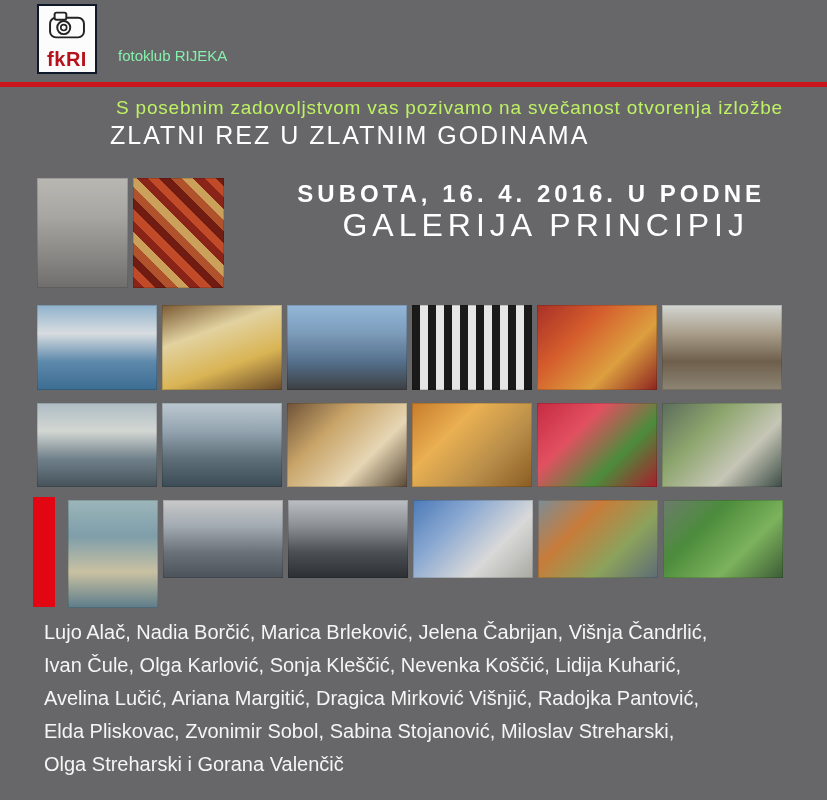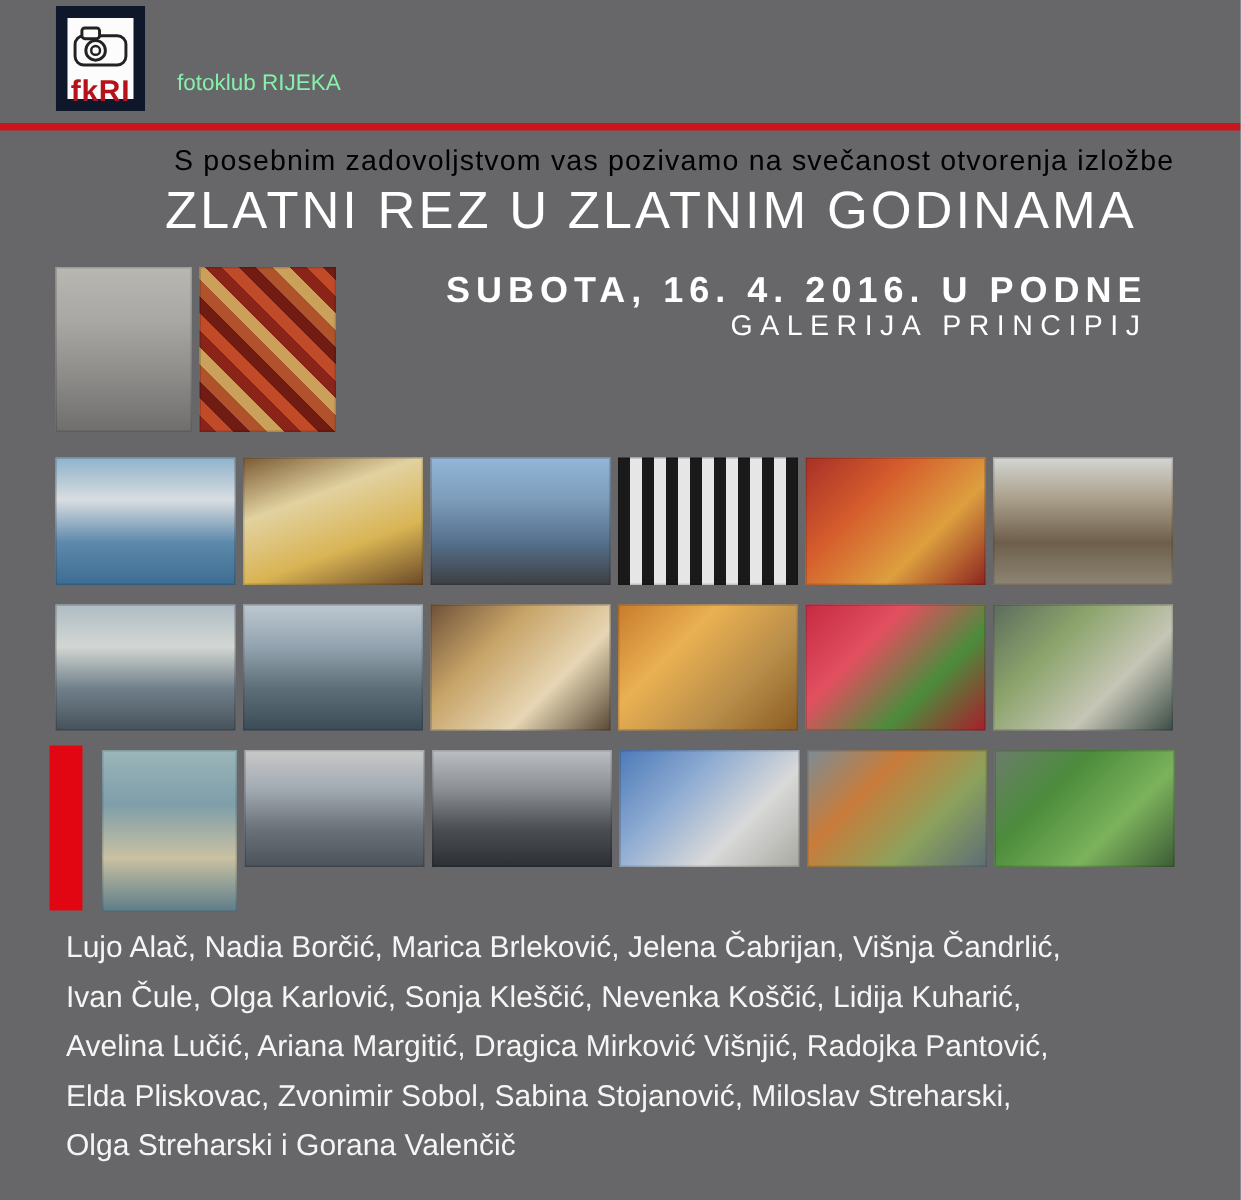--- a/index.html
+++ b/index.html
@@ -7,34 +7,34 @@
     position:relative;
     width:827px;height:800px;
     background:#676668;
     overflow:hidden;
     font-family:"Liberation Sans", sans-serif;
     color:#ffffff;
   }
   
   .logo-box{
     position:absolute;left:37px;top:4px;width:60px;height:70px;
-    background:#fcfcfc;border:8px solid #0f172a;box-sizing:border-box;
+    background:#fcfcfc;border:2px solid #0f172a;box-sizing:border-box;
     display:flex;flex-direction:column;align-items:center;justify-content:space-between;
     padding:4px 2px 3px 2px;
   }
   .logo-text{
     color:#b5121b;font-weight:bold;font-size:20px;line-height:1;letter-spacing:0.5px;
   }
   .club-name{position:absolute;left:118px;top:47px;font-size:15px;color:#86efac;}
   .red-line{position:absolute;left:0;top:82px;width:827px;height:5px;}
   
-  .intro{position:absolute;left:116px;top:97px;font-size:19px;letter-spacing:0.8px;white-space:nowrap;color:#000000;text-align:center;}
-  .title{position:absolute;left:110px;top:121px;font-size:35px;letter-spacing:2px;white-space:nowrap;color:#ffffff;}
+  .intro{position:absolute;left:116px;top:97px;font-size:19px;letter-spacing:0.8px;white-space:nowrap;color:#bef264;text-align:center;}
+  .title{position:absolute;left:110px;top:121px;font-size:25px;letter-spacing:2px;white-space:nowrap;color:#ffffff;}
   .date-line{position:absolute;right:62px;top:180px;font-size:24px;font-weight:bold;letter-spacing:4px;white-space:nowrap;}
-  .venue-line{position:absolute;right:62px;top:207px;font-size:19px;letter-spacing:5px;white-space:nowrap;}
+  .venue-line{position:absolute;right:78px;top:207px;font-size:32px;letter-spacing:5px;white-space:nowrap;}
   .address-line{position:absolute;right:62px;top:249px;font-size:24px;white-space:nowrap;}
   
   .header-photos{position:absolute;left:37px;top:178px;display:flex;gap:5px;}
   .header-photos .tile{width:91px;height:110px;}
   .photo-row{position:absolute;display:flex;gap:5px;align-items:flex-start;}
   .row1{left:37px;top:305px;}  .row1 .tile{width:120px;height:85px;}
   .row2{left:37px;top:403px;}  .row2 .tile{width:120px;height:84px;}
   .row3{left:33px;top:497px;}  .row3 .tile{width:120px;height:78px;margin-top:3px;}
   .row3 .tile:nth-child(2){width:90px;height:108px;margin-left:8px;}
   .redbar{width:22px;height:110px;}

